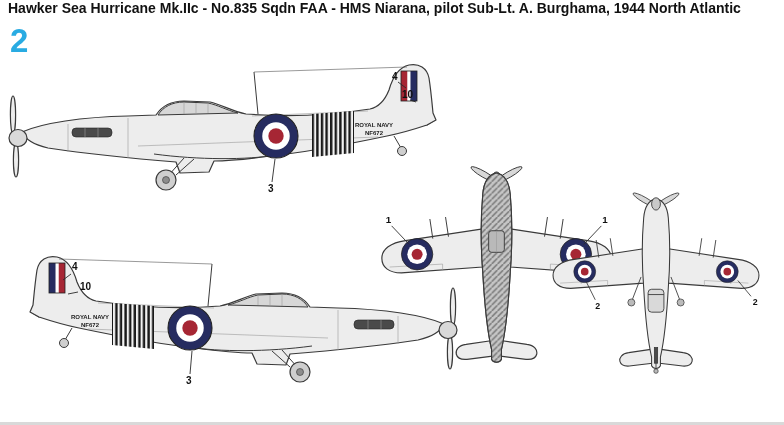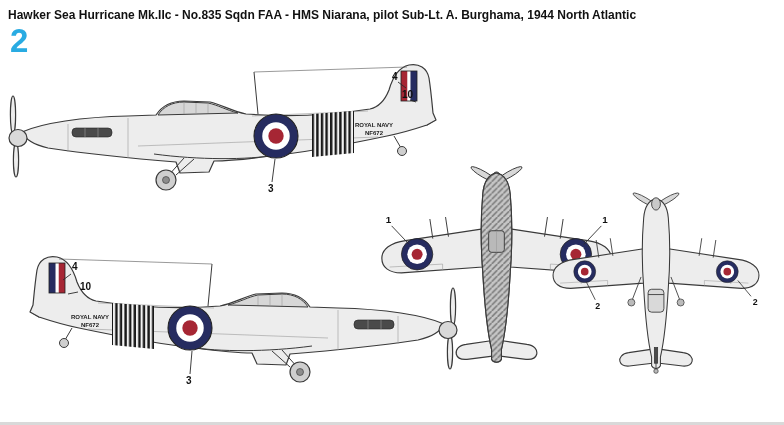--- a/index.html
+++ b/index.html
@@ -1,18 +1,18 @@
 <!DOCTYPE html>
 <html style="--accent: #29abe2; --roundel_blue: #262c60; --roundel_red: #a62634; --line: #3a3a3a; --airframe_fill: #ededed;"><head>
 <meta charset="utf-8">
 <style>
   html,body{margin:0;padding:0;background:#ffffff;}
   .page{position:relative;width:784px;height:425px;background:#ffffff;overflow:hidden;
         font-family:"Liberation Sans",sans-serif;}
-  .title{position:absolute;left:8px;top:8px;font-size:12px;font-weight:bold;color:#111;}
+  .title{position:absolute;left:8px;top:0;font-size:14px;font-weight:bold;color:#111;}
   .scheme-number{position:absolute;left:10px;top:24px;font-size:33px;font-weight:bold;
         color:var(--accent,#29abe2);line-height:1;}
   .artwork{position:absolute;left:0;top:0;}
   .footer-strip{position:absolute;left:0;bottom:0;width:100%;height:3px;background:#d9d9d9;}
 
   .airframe{fill:var(--airframe_fill,#ededed);stroke:var(--line,#3a3a3a);stroke-width:1.2;stroke-linejoin:round;}
   .glass{fill:#d7d7d7;stroke:var(--line,#3a3a3a);stroke-width:1;}
   .detail{fill:none;stroke:var(--line,#3a3a3a);stroke-width:1;}
   .panel{fill:none;stroke:#9a9a9a;stroke-width:0.6;}
   .dark{fill:#4a4a4a;stroke:#222;stroke-width:0.6;}

